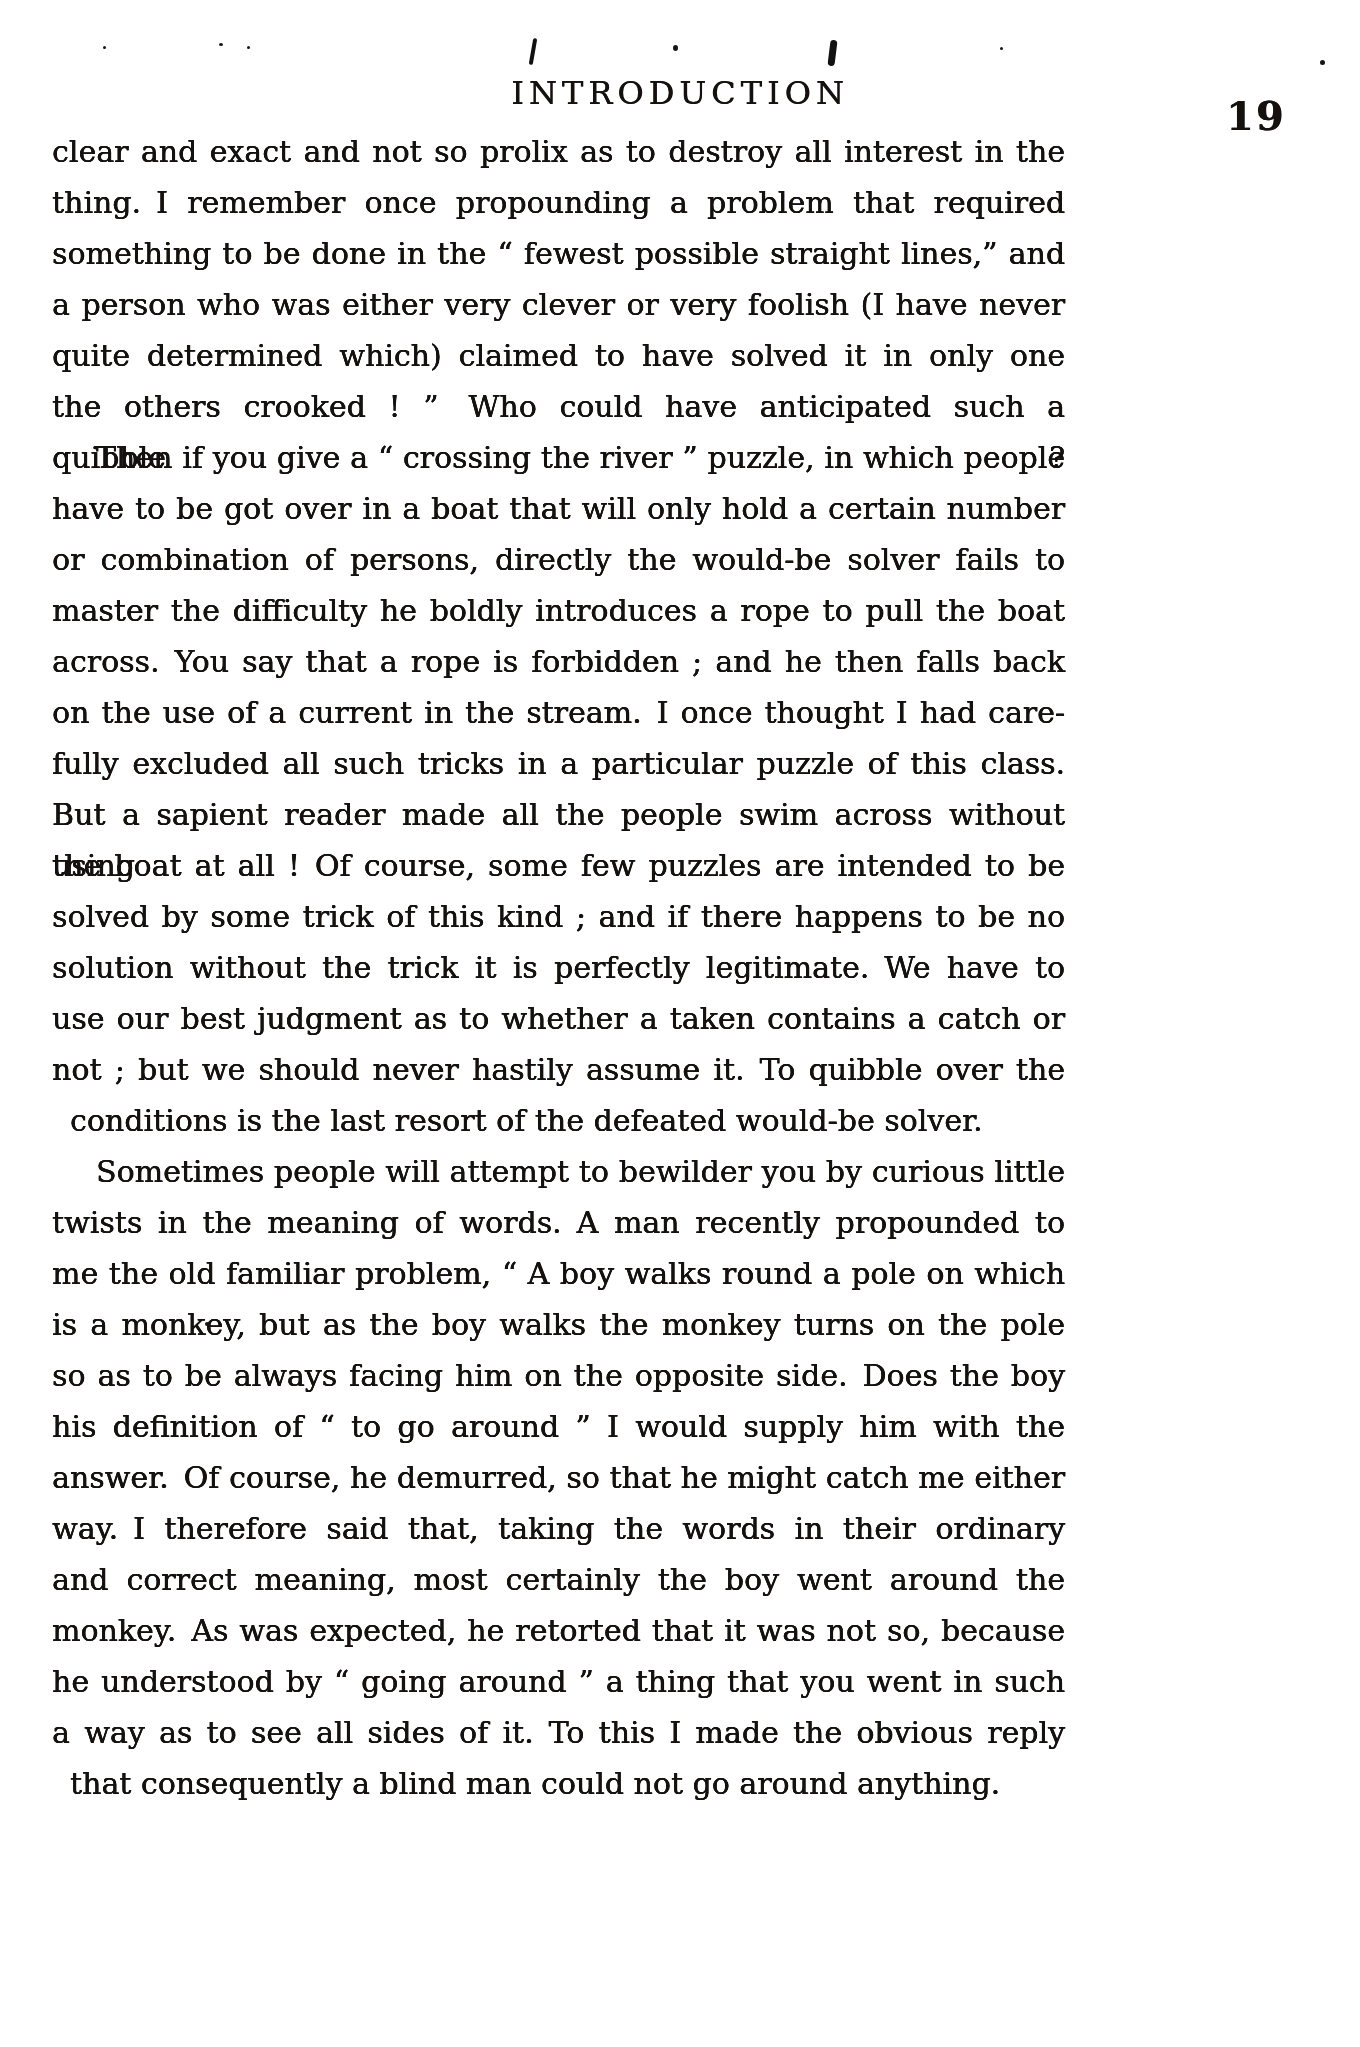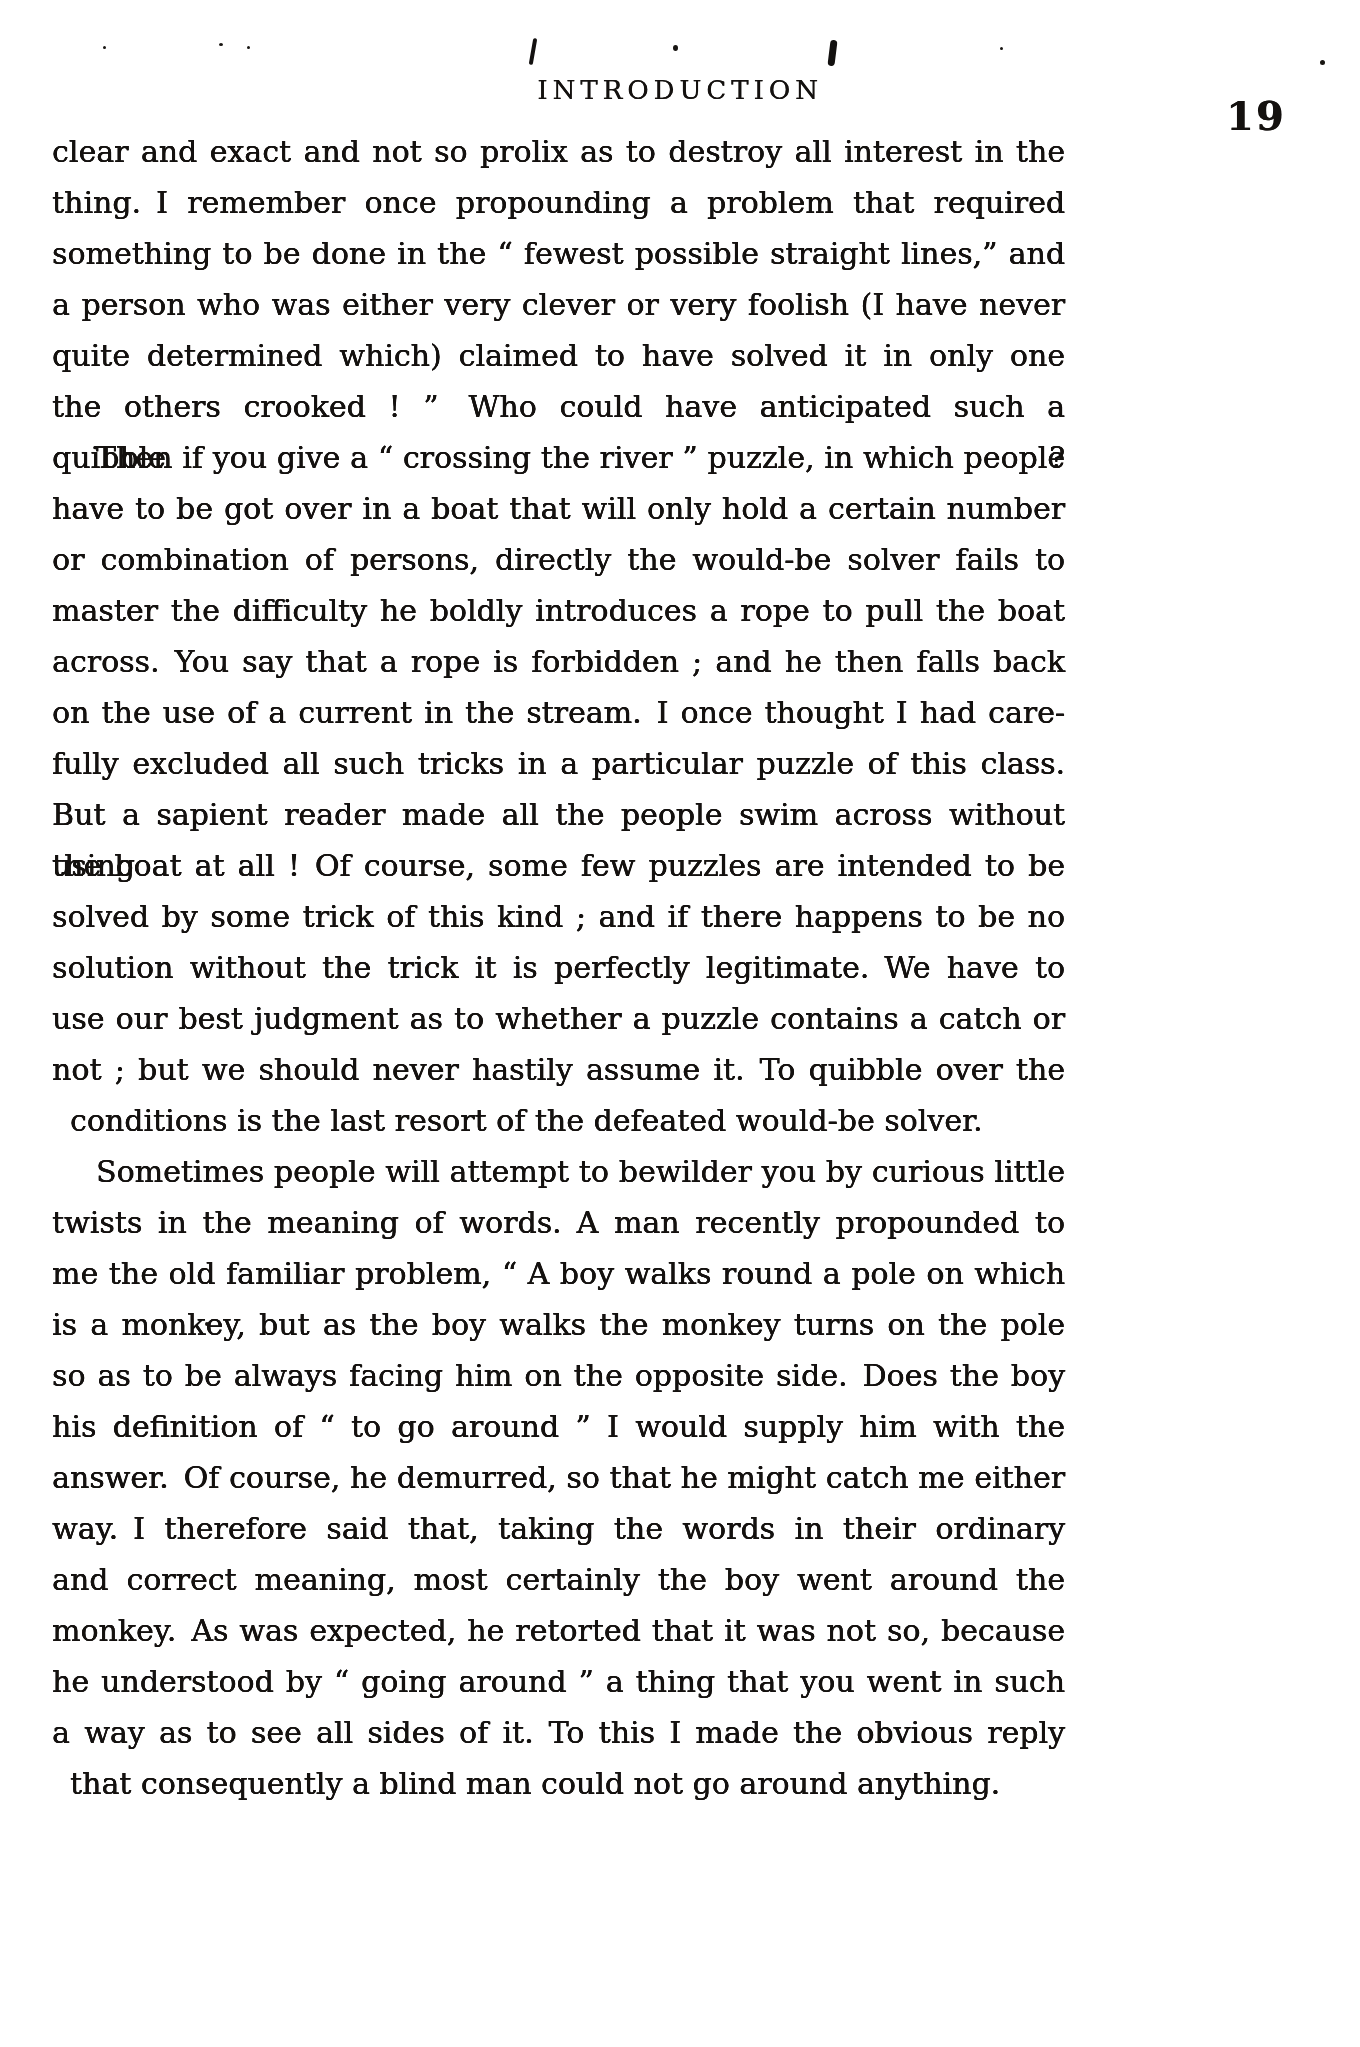--- a/index.html
+++ b/index.html
@@ -8,21 +8,21 @@
     background:#ffffff;
     position:relative;
     overflow:hidden;
     font-family:"DejaVu Serif", "Liberation Serif", serif;
     color:#14110f;
   }
   
   .running-head {
     position:absolute; top:77px; left:0; width:1360px;
     text-align:center;
-    font-size:26px; line-height:1;
+    font-size:32px; line-height:1;
     letter-spacing:5px;
     text-shadow:0.4px 0 0 currentColor;
     white-space:nowrap;
   }
   .folio {
     position:absolute; top:96px; left:1226px;
     font-size:40px; line-height:1;
     font-weight:bold;
     letter-spacing:2px;
     text-shadow:0.3px 0 0 currentColor;
@@ -67,21 +67,21 @@
       <div class="line">have to be got over in a boat that will only hold a certain number</div>
       <div class="line">or combination of persons, directly the would-be solver fails to</div>
       <div class="line">master the difficulty he boldly introduces a rope to pull the boat</div>
       <div class="line">across. You say that a rope is forbidden ; and he then falls back</div>
       <div class="line">on the use of a current in the stream. I once thought I had care-</div>
       <div class="line">fully excluded all such tricks in a particular puzzle of this class.</div>
       <div class="line">But a sapient reader made all the people swim across without using</div>
       <div class="line">the boat at all ! Of course, some few puzzles are intended to be</div>
       <div class="line">solved by some trick of this kind ; and if there happens to be no</div>
       <div class="line">solution without the trick it is perfectly legitimate. We have to</div>
-      <div class="line">use our best judgment as to whether a puzzle contains a catch or</div>
+      <div class="line">use our best judgment as to whether a taken contains a catch or</div>
       <div class="line">not ; but we should never hastily assume it. To quibble over the</div>
       <div class="line no-just">conditions is the last resort of the defeated would-be solver.</div>
     </div>
     <div class="para">
       <div class="line indent">Sometimes people will attempt to bewilder you by curious little</div>
       <div class="line">twists in the meaning of words. A man recently propounded to</div>
       <div class="line">me the old familiar problem, “ A boy walks round a pole on which</div>
       <div class="line">is a monkey, but as the boy walks the monkey turns on the pole</div>
       <div class="line">so as to be always facing him on the opposite side. Does the boy</div>
       <div class="line">his definition of “ to go around ” I would supply him with the</div>

